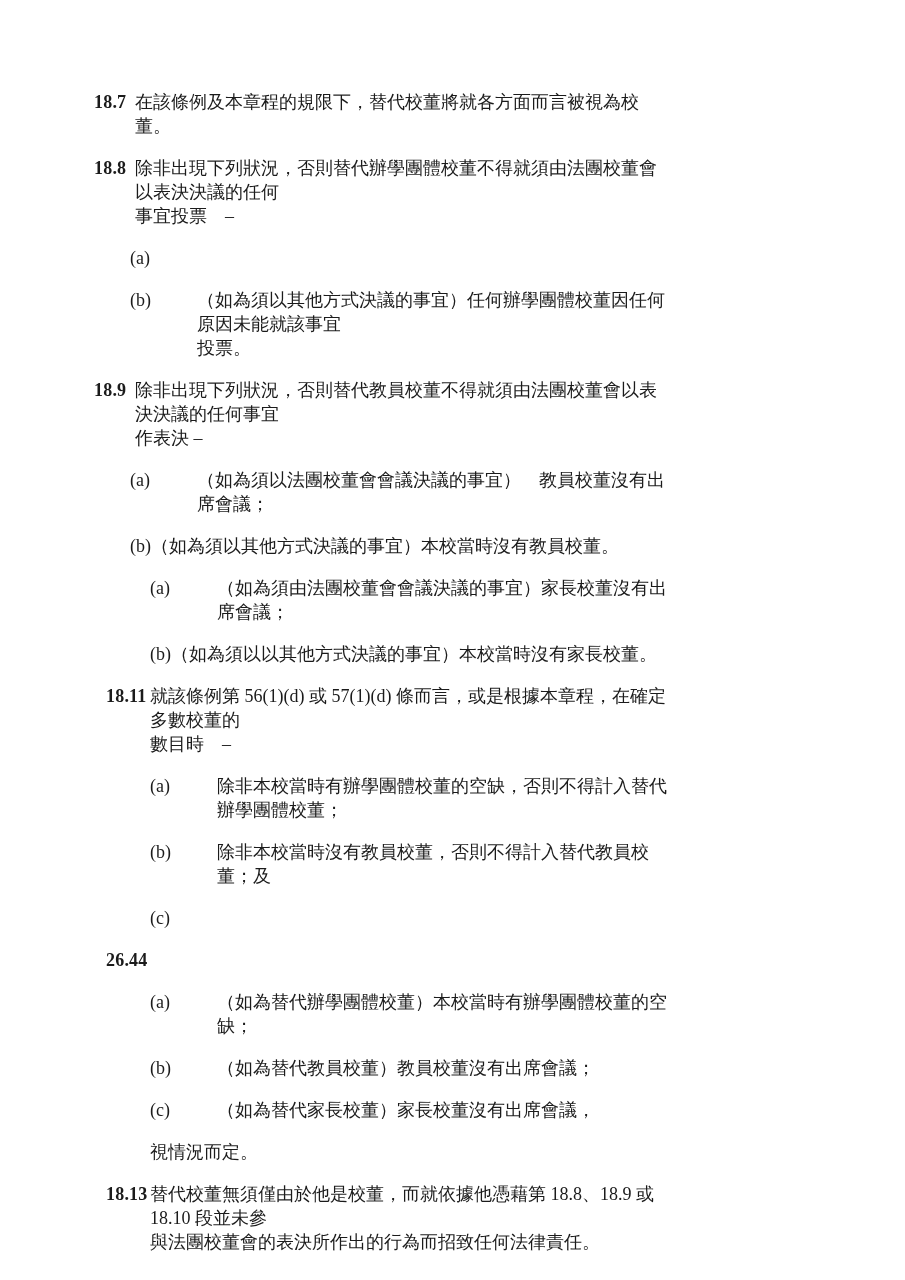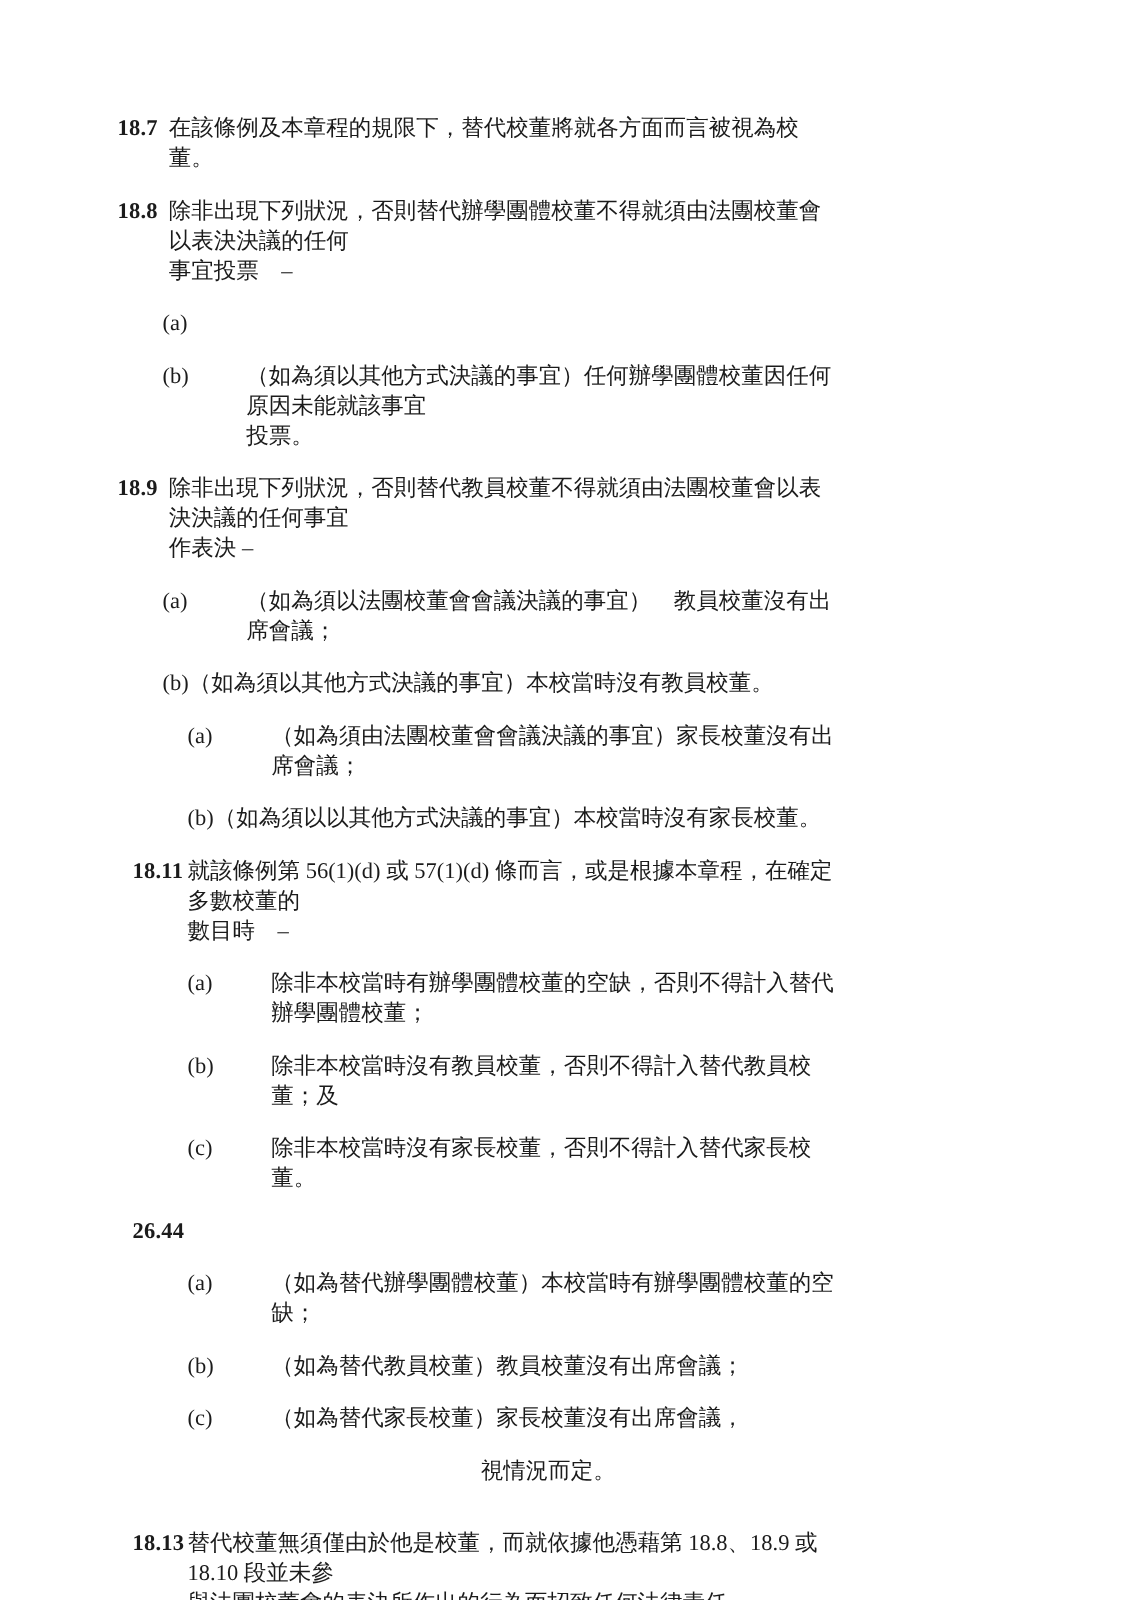--- a/index.html
+++ b/index.html
@@ -41,22 +41,21 @@
   .item.g2 { margin-left: 150px; margin-right: 60px; }
   .item .label { flex: 0 0 67px; }
   .item.tight .label { flex: 0 0 auto; }
   .body, .text, .closing {
     white-space: pre-wrap;
     word-break: break-all;
   }
   .closing {
     display: block;
     margin-left: 150px;
-    margin-bottom: 34px;
-    text-align: center;
+    margin-bottom: 18px;
   }
 </style>
 </head>
 <body>
 
 <div class="page">
 
   <div class="block sec g1">
     <span class="num">18.7</span>
     <div class="body">在該條例及本章程的規限下，替代校董將就各方面而言被視為校董。</div>
@@ -107,21 +106,20 @@
   <div class="block item g2">
     <span class="label">(a)</span>
     <div class="text">除非本校當時有辦學團體校董的空缺，否則不得計入替代辦學團體校董；</div>
   </div>
   <div class="block item g2">
     <span class="label">(b)</span>
     <div class="text">除非本校當時沒有教員校董，否則不得計入替代教員校董；及</div>
   </div>
   <div class="block item g2">
     <span class="label">(c)</span>
-    <div class="text">除非本校當時沒有家長校董，否則不得計入替代家長校董。</div>
   </div>
 
   <div class="block sec g2">
     <span class="num">26.44</span>
   </div>
   <div class="block item g2">
     <span class="label">(a)</span>
     <div class="text">（如為替代辦學團體校董）本校當時有辦學團體校董的空缺；</div>
   </div>
   <div class="block item g2">

